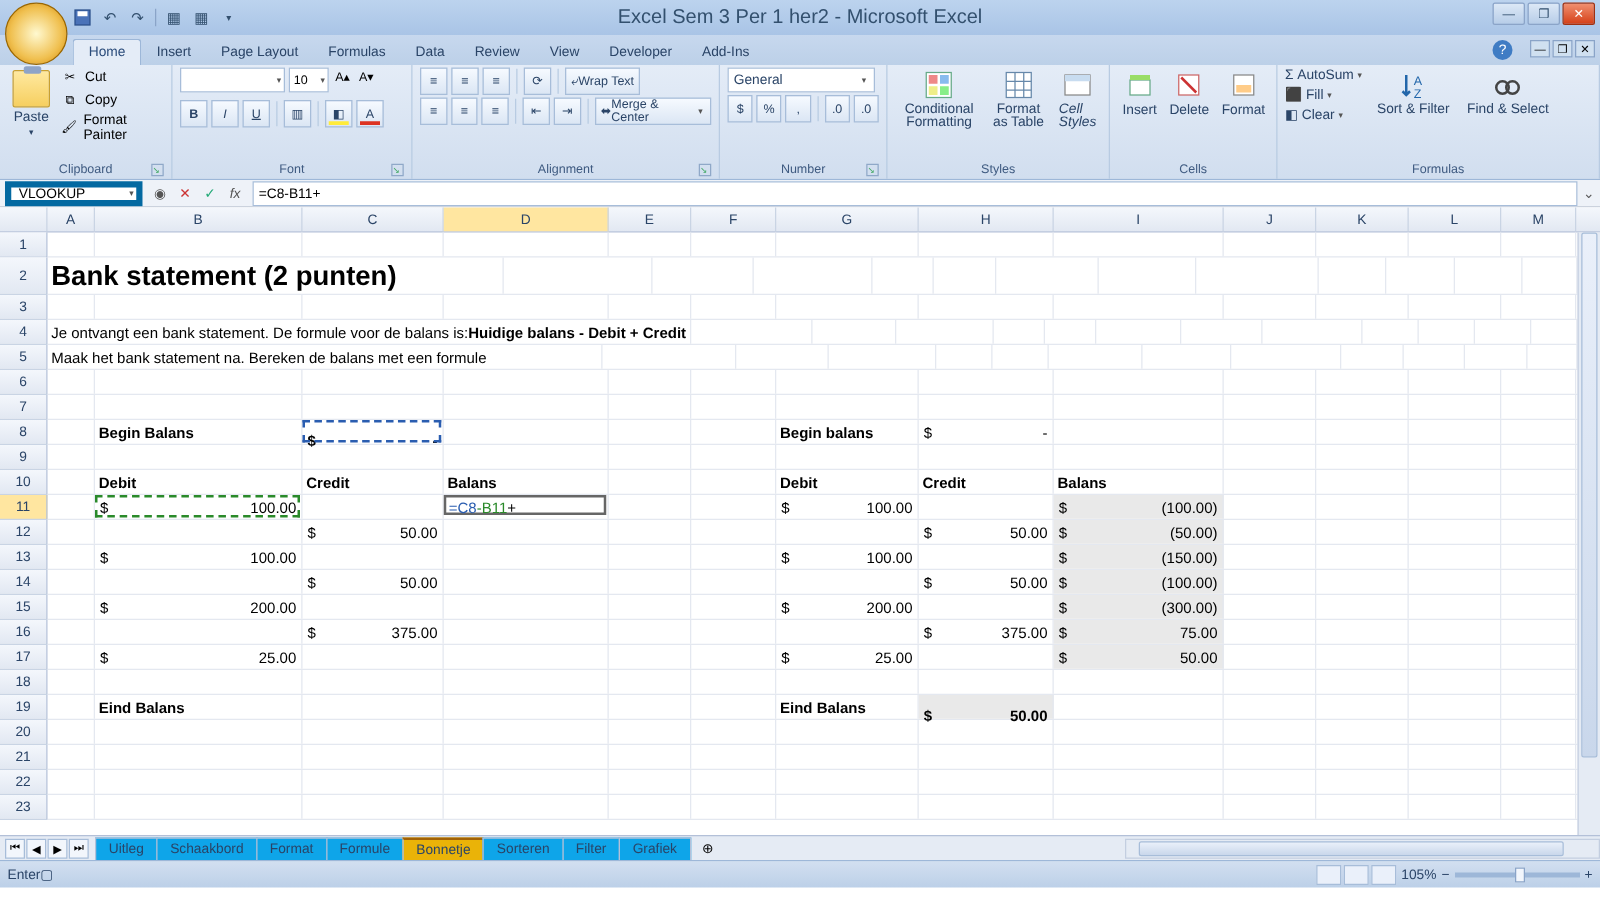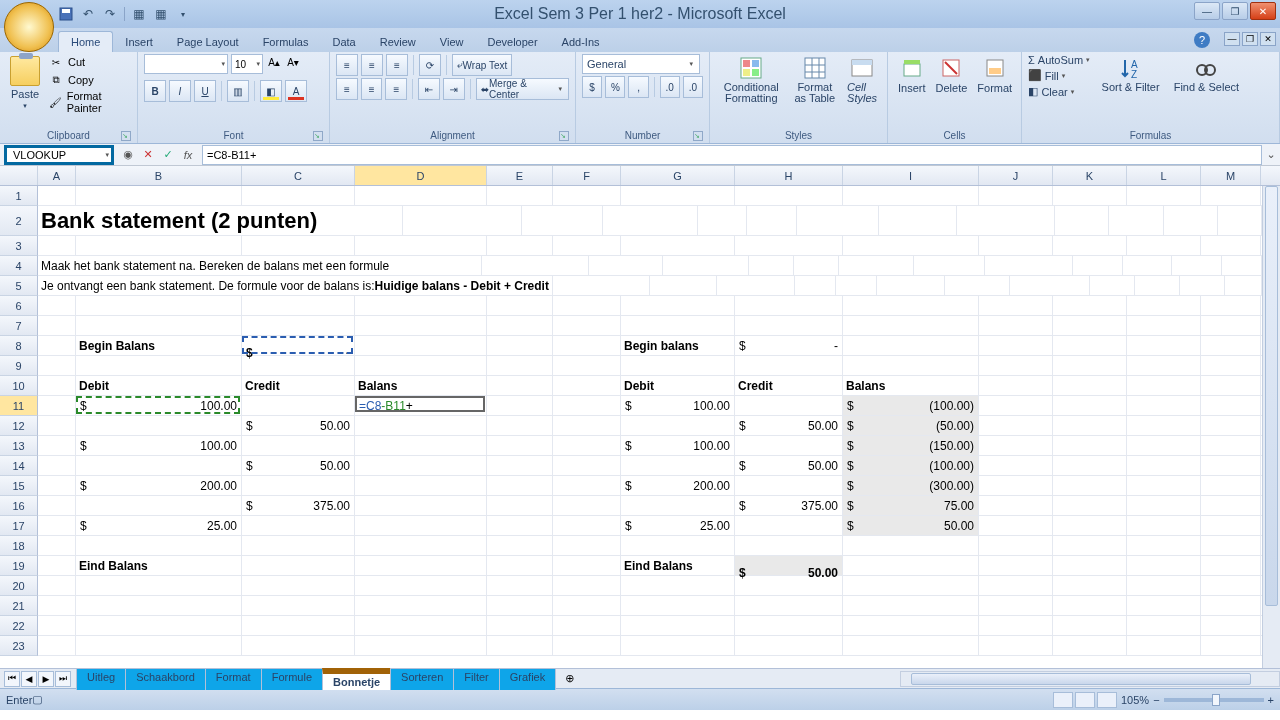--- a/index.html
+++ b/index.html
@@ -45,21 +45,21 @@
 .clip-right div { display: flex; align-items: center; gap: 4px; }
 
 
 .font-top { display: flex; gap: 3px; }
 .font-name { width: 84px; height: 20px; border: 1px solid #a7bdd9; background: #fff; font-size: 10px; padding-left: 3px; display: flex; align-items: center; justify-content: space-between; }
 .font-size { width: 32px; height: 20px; border: 1px solid #a7bdd9; background: #fff; font-size: 10px; padding-left: 3px; display: flex; align-items: center; justify-content: space-between; }
 .caret { font-size: 7px; color: #555; padding-right: 2px; }
 
 
 .fx-row { height: 22px; display: flex; align-items: center; border-bottom: 1px solid #c0c8d4; background: #eef2f8; font-size: 11px; }
-.namebox { width: 110px; height: 20px; background: #fff; border: 3px solid #0369a1; margin-left: 4px; padding-left: 6px; display: flex; align-items: center; justify-content: space-between; }
+.namebox { width: 110px; height: 20px; background: #fff; border: 5px solid #0369a1; margin-left: 4px; padding-left: 6px; display: flex; align-items: center; justify-content: space-between; }
 .fx-btns { display: flex; gap: 4px; margin: 0 6px; align-items: center; }
 .fx-btns span { width: 16px; height: 16px; display: inline-flex; align-items: center; justify-content: center; color: #555; }
 .fx-input { flex: 1; height: 20px; background: #fff; border: 1px solid #a7bdd9; padding-left: 4px; display: flex; align-items: center; }
 .fx-expand { width: 18px; display:flex; align-items:center; justify-content:center; color:#555; }
 
 
 .grid-wrap { position: relative; height: 502px; background: #fff; }
 .col-headers { display: flex; height: 20px; background: linear-gradient(#f4f7fc,#e2e8f2); border-bottom: 1px solid #b3c0d8; font-size: 11px; }
 .ch { border-right: 1px solid #c9d4e4; display: flex; align-items: center; justify-content: center; color: #2a4467; }
 .ch.sel { background: #ffe6a0; }
@@ -82,21 +82,21 @@
 .edit-cell { position:absolute; border: 2px solid #666; background:#fff; font-size:12px; padding:1px 2px; color:#000; }
 
 .vscroll { position:absolute; right:0; top:20px; width:18px; bottom:0; background:#e5ebf4; border-left:1px solid #c3cee0; }
 .vscroll .thumb{ position:absolute; top:0; left:2px; right:2px; height:420px; background:linear-gradient(#eaf0fa,#c9d7eb); border:1px solid #a7bdd9; border-radius:2px; }
 
 
 .sheetbar { height: 20px; background: #e5ebf4; border-top: 1px solid #b3c0d8; display: flex; align-items: center; font-size: 11px; }
 .sheet-nav { display: flex; margin: 0 4px; }
 .sheet-nav div { width: 16px; height: 16px; border:1px solid #a7bdd9; margin-right:1px; background:#f2f6fc; display:flex; align-items:center; justify-content:center; font-size:9px; }
 .sheet-tab { padding: 2px 10px; background:#0ea5e9; border:1px solid #b3c0d8; border-bottom:none; margin-right:-1px; color:#2a4467; }
-.sheet-tab.active { background:#ffffff; font-weight:bold; border-top:6px solid #a16207; }
+.sheet-tab.active { background:#eab308; font-weight:normal; border-top:2px solid #a16207; }
 .hscroll { margin-left:auto; width:380px; height:16px; background:#e5ebf4; border:1px solid #c3cee0; position:relative; }
 .hscroll .thumb{ position:absolute; left:10px; top:1px; bottom:1px; width:340px; background:linear-gradient(#eaf0fa,#c9d7eb); border:1px solid #a7bdd9; border-radius:2px; }
 
 
 .statusbar { height: 22px; background: linear-gradient(#d2dff0,#bcd0e8); border-top: 1px solid #9db7d8; display: flex; align-items: center; font-size: 11px; color:#2a4467; padding: 0 6px; justify-content: space-between; }
 .zoom { display:flex; align-items:center; gap:4px; }
 .zoom-slider { width:100px; height:4px; background:#9db7d8; position:relative; }
 .zoom-slider .knob{ position:absolute; left:48px; top:-4px; width:8px; height:12px; background:#f2f6fc; border:1px solid #8aa4c8; }
 .view-btns { display:flex; gap:2px; }
 .view-btns div{ width:20px; height:16px; border:1px solid #a7bdd9; background:#eaf0fa; }
@@ -476,36 +476,36 @@
         <div class="cc c-F"></div>
         <div class="cc c-G"></div>
         <div class="cc c-H"></div>
         <div class="cc c-I"></div>
         <div class="cc c-J"></div>
         <div class="cc c-K"></div>
         <div class="cc c-L"></div>
         <div class="cc c-M"></div>
       </div>
       <div class="crow">
+        <div class="cc c-A" style="width: 805px; overflow: visible; white-space: nowrap;">Je ontvangt een bank statement. De formule voor de balans is: <b>Huidige balans - Debit + Credit</b></div>
+        <div class="cc c-B"></div>
+        <div class="cc c-C"></div>
+        <div class="cc c-D"></div>
+        <div class="cc c-E"></div>
+        <div class="cc c-F"></div>
+        <div class="cc c-G"></div>
+        <div class="cc c-H"></div>
+        <div class="cc c-I"></div>
+        <div class="cc c-J"></div>
+        <div class="cc c-K"></div>
+        <div class="cc c-L"></div>
+        <div class="cc c-M"></div>
+      </div>
+      <div class="crow">
         <div class="cc c-A" style="width: 697px; overflow: visible; white-space: nowrap;">Maak het bank statement na. Bereken de balans met een formule</div>
-        <div class="cc c-B"></div>
-        <div class="cc c-C"></div>
-        <div class="cc c-D"></div>
-        <div class="cc c-E"></div>
-        <div class="cc c-F"></div>
-        <div class="cc c-G"></div>
-        <div class="cc c-H"></div>
-        <div class="cc c-I"></div>
-        <div class="cc c-J"></div>
-        <div class="cc c-K"></div>
-        <div class="cc c-L"></div>
-        <div class="cc c-M"></div>
-      </div>
-      <div class="crow">
-        <div class="cc c-A" style="width: 805px; overflow: visible; white-space: nowrap;">Je ontvangt een bank statement. De formule voor de balans is: <b>Huidige balans - Debit + Credit</b></div>
         <div class="cc c-B"></div>
         <div class="cc c-C"></div>
         <div class="cc c-D"></div>
         <div class="cc c-E"></div>
         <div class="cc c-F"></div>
         <div class="cc c-G"></div>
         <div class="cc c-H"></div>
         <div class="cc c-I"></div>
         <div class="cc c-J"></div>
         <div class="cc c-K"></div>

